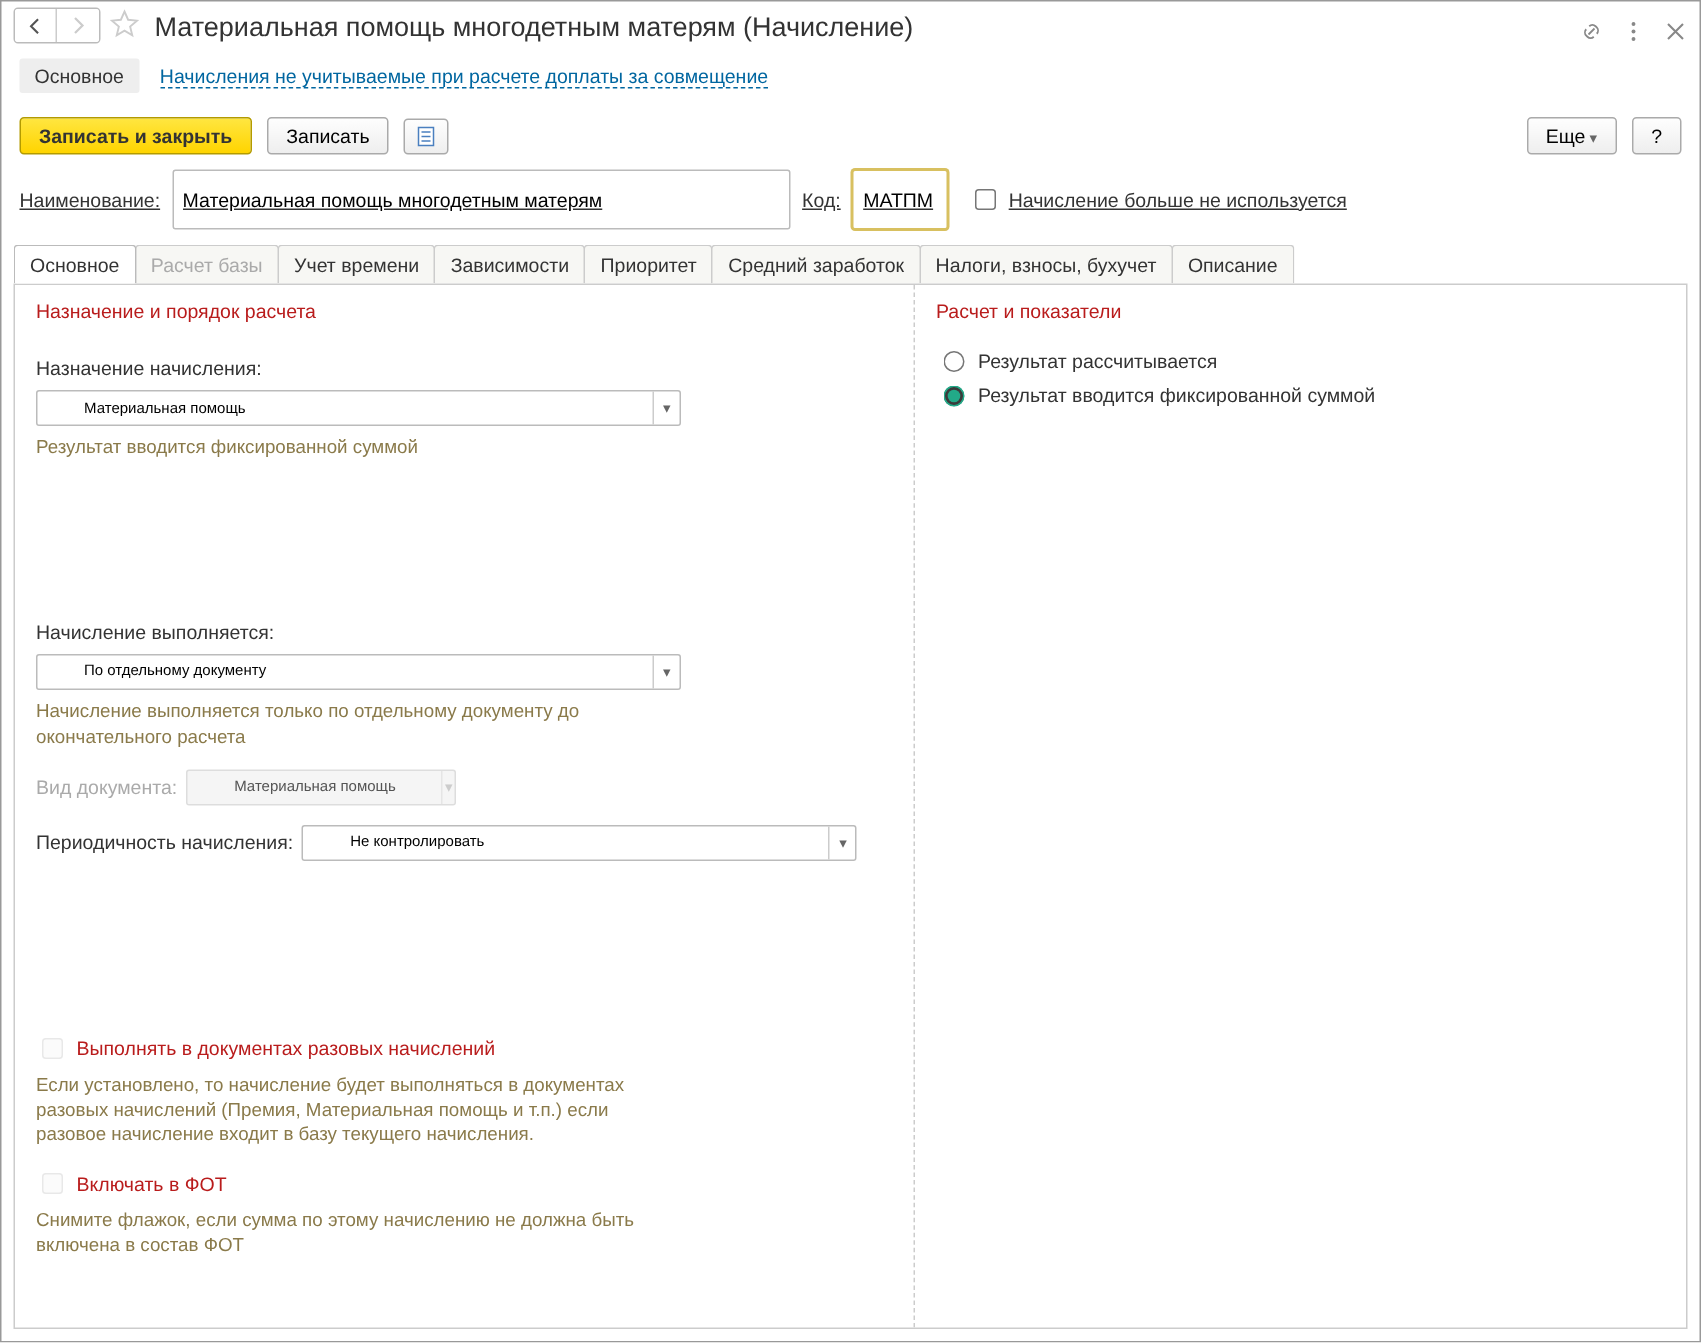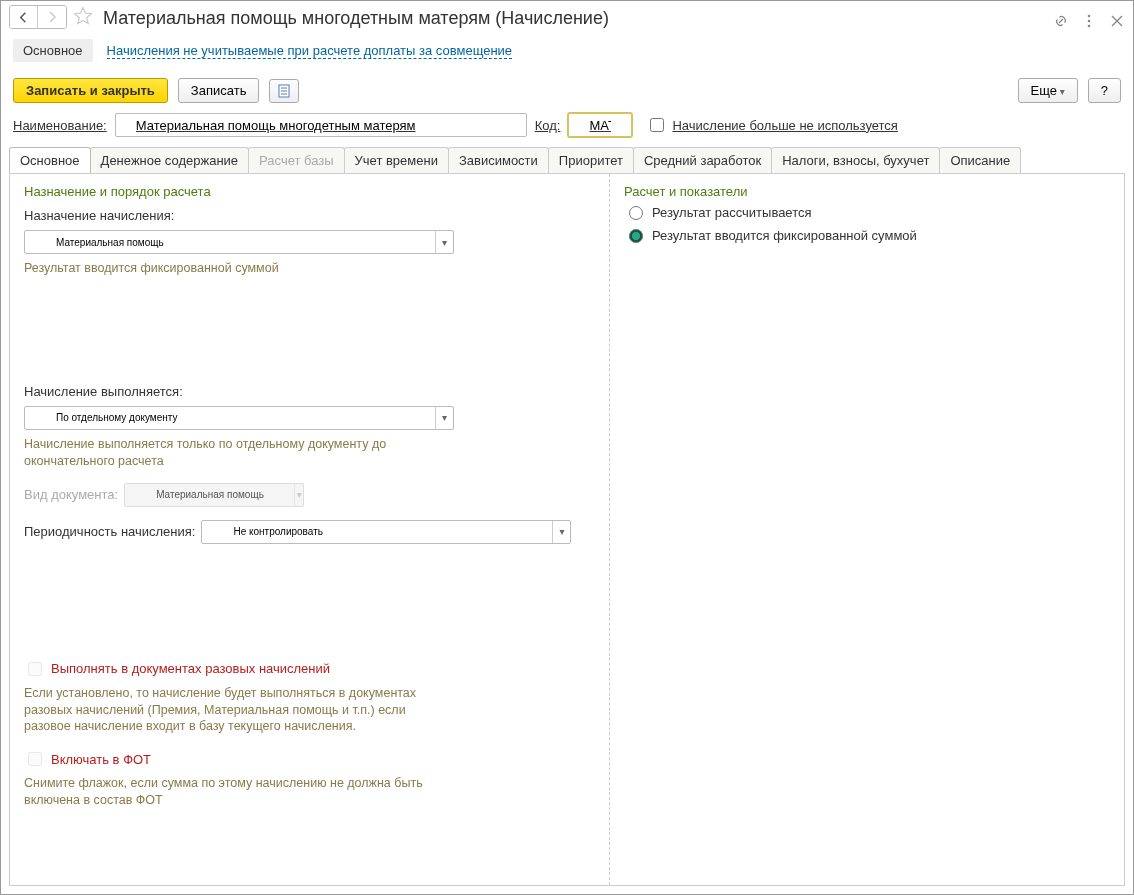--- a/index.html
+++ b/index.html
@@ -115,23 +115,23 @@
     display: flex;
     align-items: center;
     padding: 4px 12px 10px 12px;
     gap: 8px;
     text-decoration: underline;
   }
   .fields-row label { color: #333; white-space: nowrap; }
   input[type=text].fld {
     border: 1px solid #bbb;
     border-radius: 2px;
-    padding: 3px 20px;
+    padding: 3px 6px;
     font-size: 13px;
-    height: 24px;
+    height: 40px;
   }
   .fld-name { width: 412px; }
   .fld-code {
     width: 64px;
     border: 1px solid #d8c060 !important;
     box-shadow: 0 0 0 1px #d8c060;
   }
   .checkbox-wrap {
     display: flex;
     align-items: center;
@@ -183,23 +183,23 @@
     border-right: 1px dashed #ccc;
     display: flex;
     flex-direction: column;
     gap: 4px;
   }
   .col-right {
     flex: 1;
     padding: 10px 14px;
   }
   .section-title {
-    color: #4d7c0f;
+    color: #b91c1c;
     font-size: 13px;
-    margin-bottom: 2px;
+    margin-bottom: 16px;
   }
   .form-line {
     display: flex;
     align-items: center;
     gap: 6px;
     margin: 3px 0;
   }
   .form-line label { color: #333; white-space: nowrap; }
   .form-line label.disabled { color: #aaa; }
   .combo {
@@ -323,21 +323,20 @@
     <label>Код:</label>
     <input type="text" class="fld fld-code" value="МАТПМ" style="">
     <div class="checkbox-wrap">
       <input type="checkbox" style="">
       <label>Начисление больше не используется</label>
     </div>
   </div>
 
   <div class="tabs">
     <div class="tab active">Основное</div>
-    <div class="tab">Денежное содержание</div>
     <div class="tab disabled">Расчет базы</div>
     <div class="tab">Учет времени</div>
     <div class="tab">Зависимости</div>
     <div class="tab">Приоритет</div>
     <div class="tab">Средний заработок</div>
     <div class="tab">Налоги, взносы, бухучет</div>
     <div class="tab">Описание</div>
   </div>
 
   <div class="tab-content">

